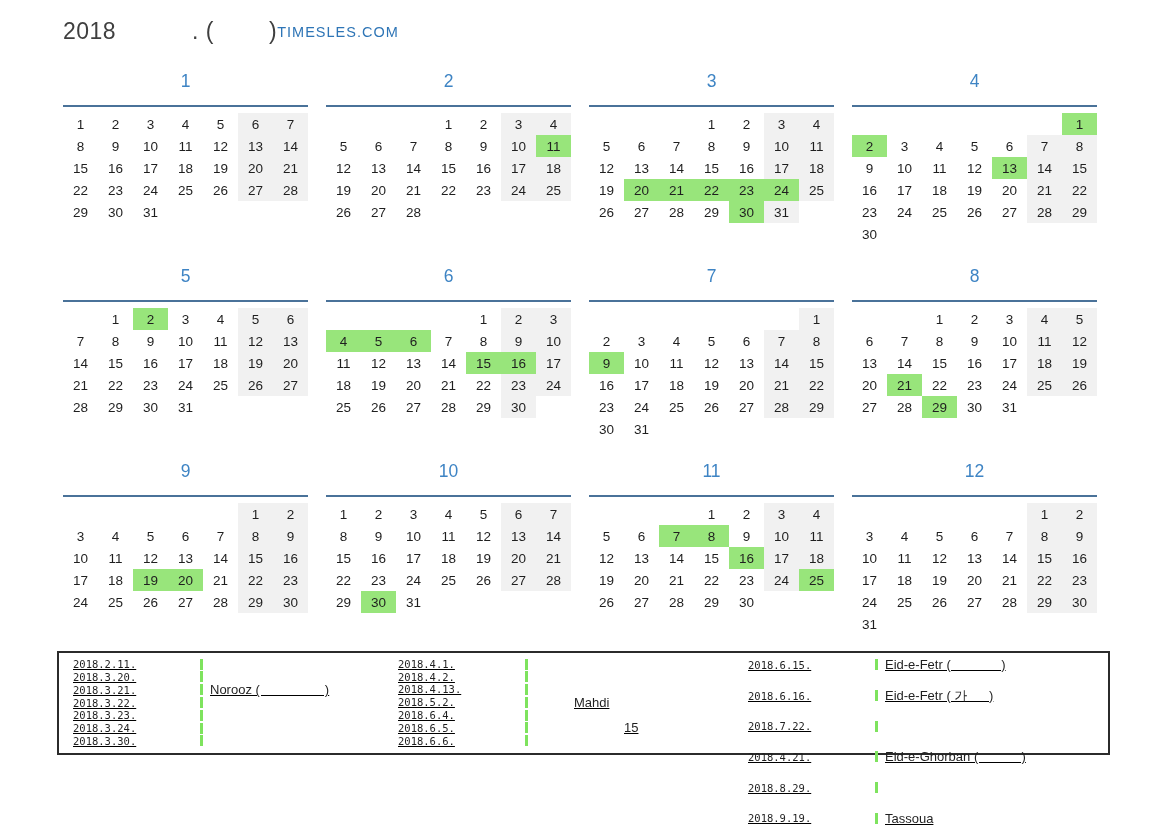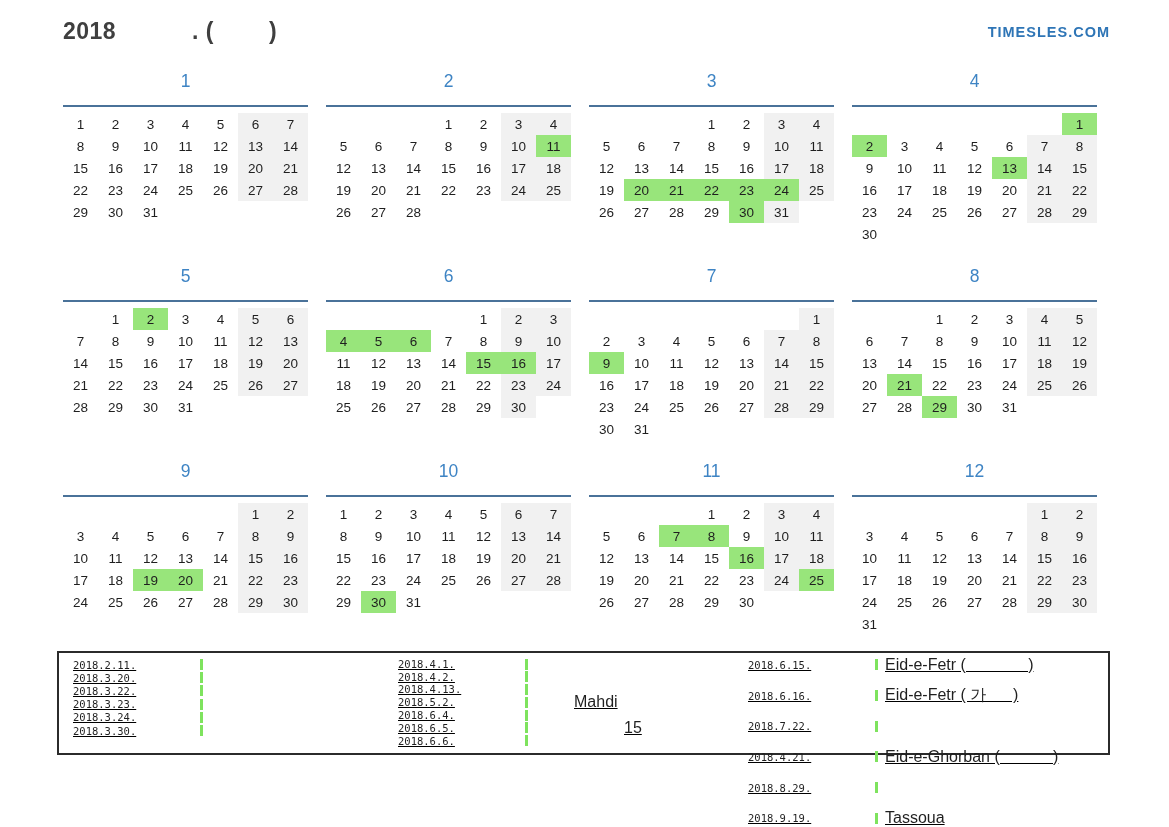--- a/index.html
+++ b/index.html
@@ -5,23 +5,22 @@
   * { margin: 0; padding: 0; box-sizing: border-box; }
   html, body { background: #ffffff; }
   body {
     width: 1169px; height: 827px;
     font-family: "Liberation Sans", sans-serif;
     position: relative; overflow: hidden;
   }
 
   
   .header {
-    display: flex; justify-content: space-between; align-items: flex-start;
+    display: flex; align-items: flex-start;
     padding: 18px 59px 0 63px;
-    font-weight: bold;
   }
   .page-title {
     font-size: 23px; color: #3f3f3f; white-space: pre; letter-spacing: 0.5px;
   }
   .site-link {
     font-size: 14.5px; color: #2e75b6; letter-spacing: 1px;
     text-decoration: none; margin-top: 6px; white-space: pre;
   }
 
   
@@ -64,21 +63,21 @@
   .legend-col.c2 { width: 355px; gap: 18px; }
   .legend-row { display: flex; align-items: center; height: 13.2px; }
   .legend-date {
     font-family: "DejaVu Sans Mono", monospace;
     font-size: 10.5px; color: #1f1f1f; width: 127px; white-space: pre;
   }
   .legend-dash {
     width: 3px; height: 11px; background: #7ee35e; flex: 0 0 3px;
   }
   .legend-label {
-    font-size: 16px; color: #1f1f1f; margin-left: 7px; white-space: pre;
+    font-size: 13px; color: #1f1f1f; margin-left: 7px; white-space: pre;
   }
 </style>
 </head>
 <body>
 
 <div class="header">
   <div class="page-title">2018           . (        )</div>
   <a class="site-link" href="#">TIMESLES.COM</a>
 </div>
 
@@ -604,20 +603,25 @@
         <div class="legend-date">2018.2.11.</div>
         <div class="legend-dash"></div>
         <div class="legend-label"></div>
       </div>
       <div class="legend-row">
         <div class="legend-date">2018.3.20.</div>
         <div class="legend-dash"></div>
         <div class="legend-label"></div>
       </div>
       <div class="legend-row">
+        <div class="legend-date">2018.3.21.</div>
+        <div class="legend-dash"></div>
+        <div class="legend-label">Norooz (                  )</div>
+      </div>
+      <div class="legend-row">
         <div class="legend-date">2018.3.22.</div>
         <div class="legend-dash"></div>
         <div class="legend-label"></div>
       </div>
       <div class="legend-row">
         <div class="legend-date">2018.3.23.</div>
         <div class="legend-dash"></div>
         <div class="legend-label"></div>
       </div>
       <div class="legend-row">

